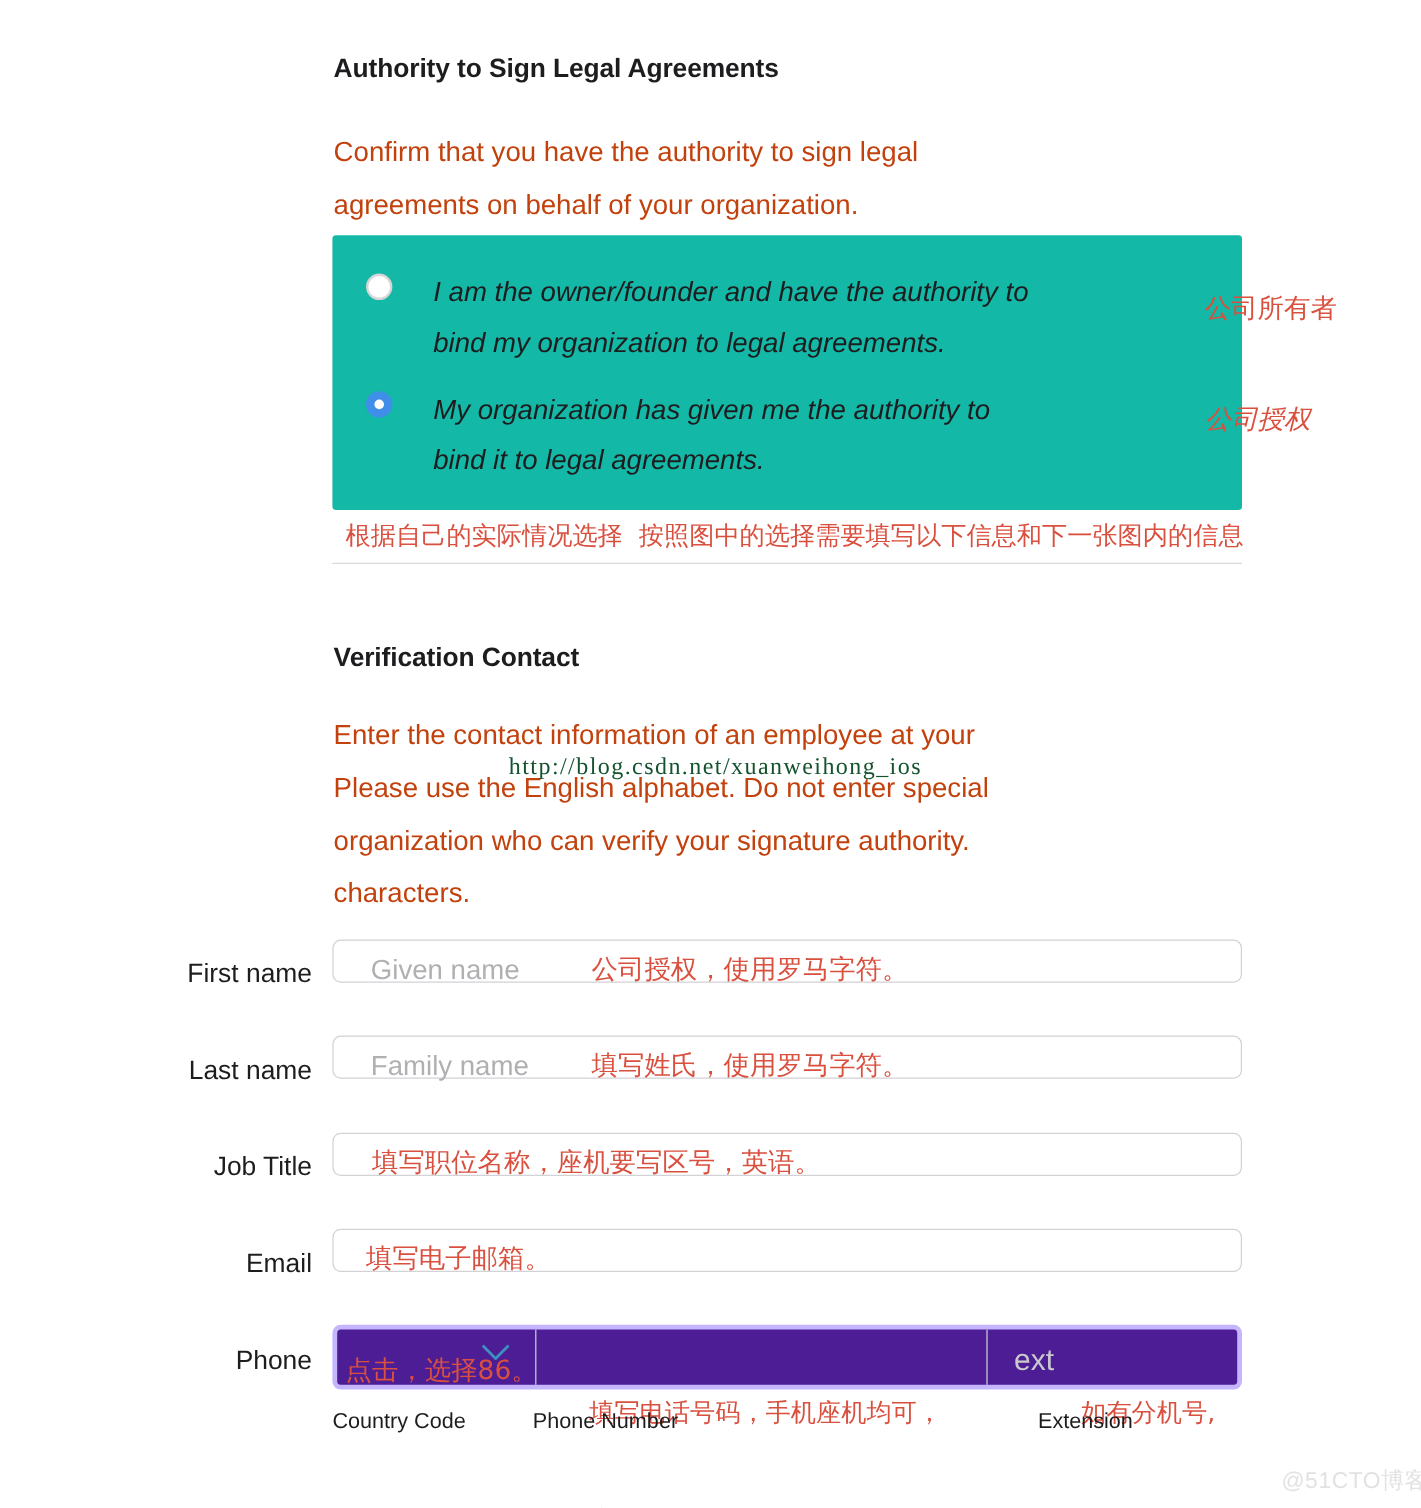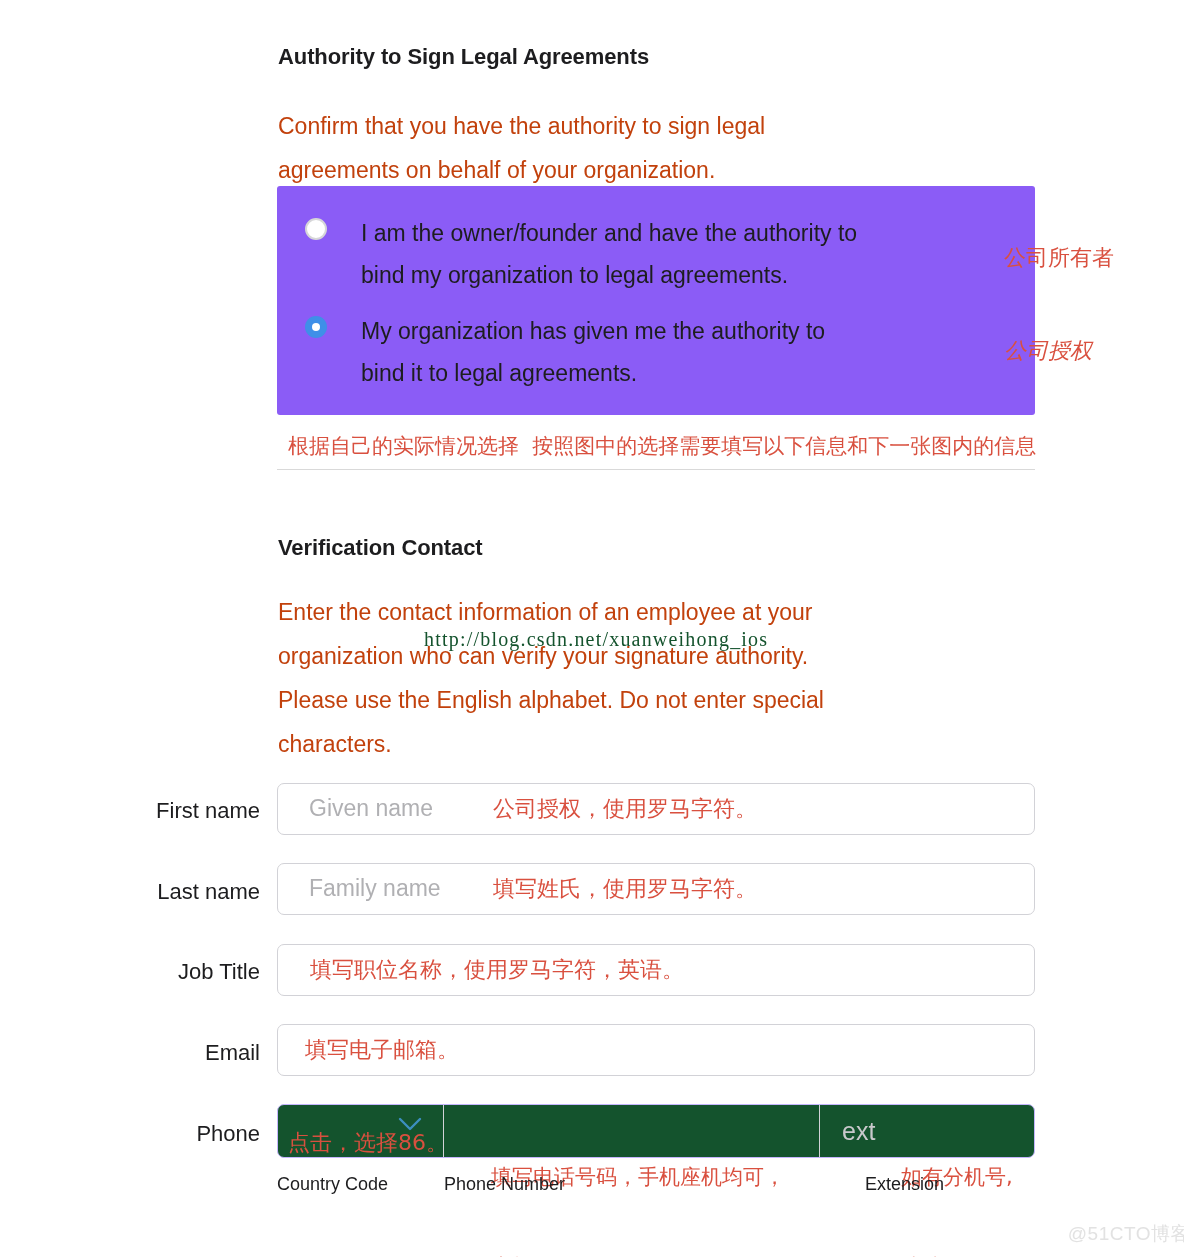--- a/index.html
+++ b/index.html
@@ -37,25 +37,26 @@
     font-size: 23px;
     line-height: 44px;
     color: #c2410c;
     font-weight: 400;
   }
 
   
   .radio-panel {
     position: absolute;
     left: 277px;
-    top: 186px;
+    top: 196px;
     width: 758px;
     height: 229px;
-    background: #8b5cf6;
+    background: #14b8a6;
     border-radius: 3px;
+    font-style: italic;
   }
   .radio-row {
     position: absolute;
     display: flex;
     align-items: flex-start;
   }
   .radio-mark {
     width: 22px;
     height: 22px;
     border-radius: 50%;
@@ -115,21 +116,21 @@
     font-size: 22px;
     color: #1d1d1f;
     text-align: right;
     width: 220px;
     left: 40px;
   }
   .input-box {
     position: absolute;
     left: 277px;
     width: 758px;
-    height: 52px;
+    height: 36px;
     box-sizing: border-box;
     border: 1px solid #d2d2d7;
     border-radius: 7px;
     background: #ffffff;
   }
   .placeholder {
     position: absolute;
     left: 31px;
     top: 11px;
     font-size: 23px;
@@ -137,23 +138,23 @@
   }
 
   
   .phone-box {
     position: absolute;
     left: 277px;
     top: 1104px;
     width: 758px;
     height: 54px;
     box-sizing: border-box;
-    border: 1px solid #c4b5fd;
+    border: 4px solid #c4b5fd;
     border-radius: 7px;
-    background: #14532d;
+    background: #4c1d95;
     display: flex;
   }
   .phone-seg {
     position: relative;
     height: 100%;
     box-sizing: border-box;
   }
   .phone-seg.country { width: 166px; border-right: 1px solid #d2d2d7; }
   .phone-seg.number  { width: 376px; border-right: 1px solid #d2d2d7; }
   .phone-seg.ext     { flex: 1 1 auto; }
@@ -238,22 +239,22 @@
 
   <div class="annot" style="left:288px; top:432px; font-size:21px;">根据自己的实际情况选择  按照图中的选择需要填写以下信息和下一张图内的信息</div>
 
   <div class="divider"></div>
 
 
   <div class="section-title" style="left:278px; top:535px;">Verification Contact</div>
 
   <div class="body-text" style="left:278px; top:590px; width:720px;">
     <div>Enter the contact information of an employee at your</div>
+    <div>Please use the English alphabet. Do not enter special</div>
     <div>organization who can verify your signature authority.</div>
-    <div>Please use the English alphabet. Do not enter special</div>
     <div>characters.</div>
   </div>
 
   <div class="watermark-mid">http://blog.csdn.net/xuanweihong_ios</div>
 
   <div class="field-label" style="top:798px;">First name</div>
   <div class="input-box" style="top:783px;">
     <span class="placeholder">Given name</span>
   </div>
   <div class="annot" style="left:493px; top:795px; font-size:22px;">公司授权，使用罗马字符。</div>
@@ -261,21 +262,21 @@
   <div class="field-label" style="top:879px;">Last name</div>
   <div class="input-box" style="top:863px;">
     <span class="placeholder">Family name</span>
   </div>
   <div class="annot" style="left:493px; top:875px; font-size:22px;">填写姓氏，使用罗马字符。</div>
 
   <div class="field-label" style="top:959px;">Job Title</div>
   <div class="input-box" style="top:944px;">
     <span class="placeholder"></span>
   </div>
-  <div class="annot" style="left:310px; top:956px; font-size:22px;">填写职位名称，使用罗马字符，英语。</div>
+  <div class="annot" style="left:310px; top:956px; font-size:22px;">填写职位名称，座机要写区号，英语。</div>
 
   <div class="field-label" style="top:1040px;">Email</div>
   <div class="input-box" style="top:1024px;">
     <span class="placeholder"></span>
   </div>
   <div class="annot" style="left:305px; top:1036px; font-size:22px;">填写电子邮箱。</div>
 
   <div class="field-label" style="top:1121px;">Phone</div>
 
   <div class="phone-box">

